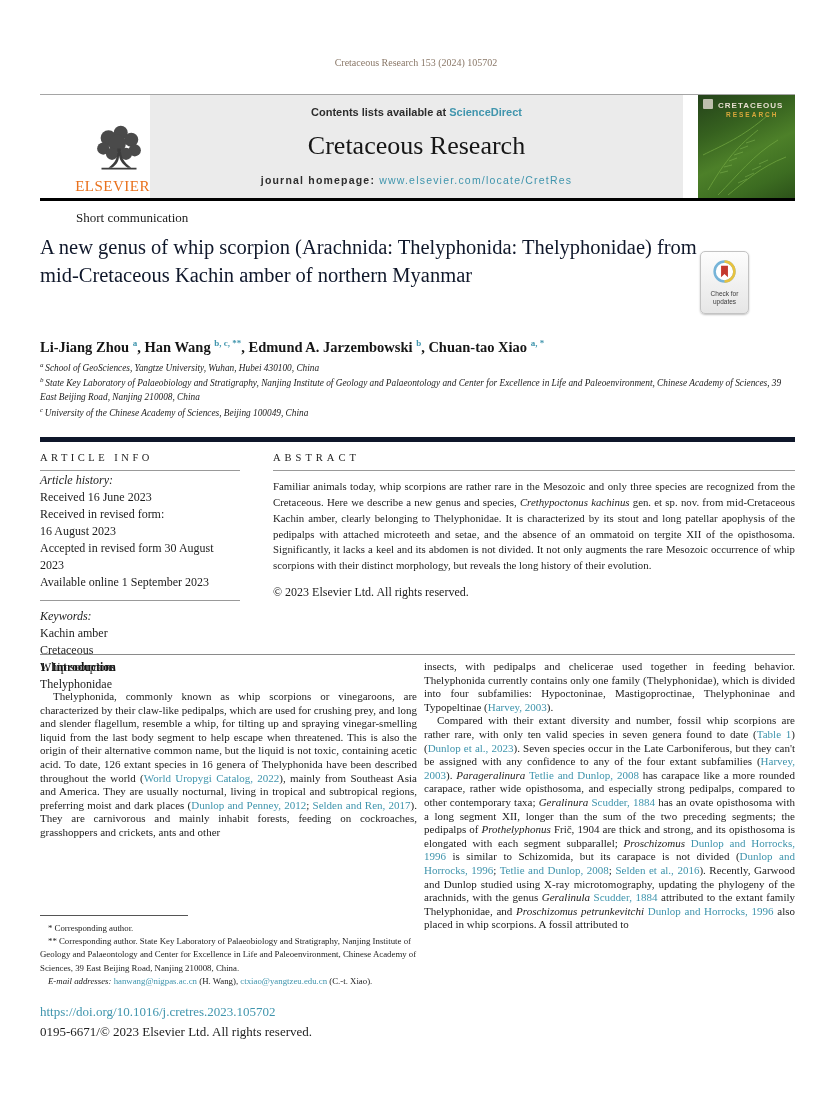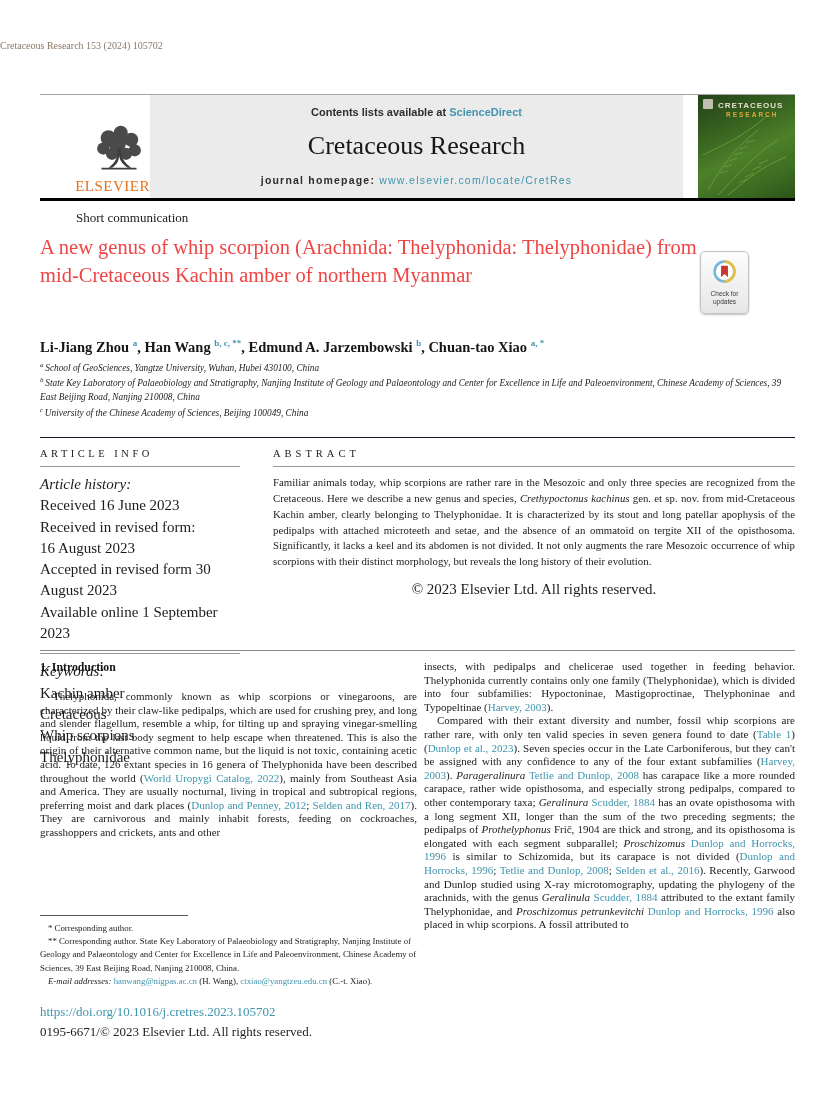--- a/index.html
+++ b/index.html
@@ -1,20 +1,20 @@
 <!DOCTYPE html>
 <html><head>
 <meta charset="utf-8">
 <style>
   html,body { margin:0; padding:0; background:#ffffff; }
   .page { position:relative; width:832px; height:1110px; margin:0 auto; background:#fff;
           font-family:"Liberation Serif", serif; color:#1c1c1c; overflow:hidden; }
 
   
-  .citation { position:absolute; top:40px; left:0; width:100%; text-align:left;
+  .citation { position:absolute; top:57px; left:0; width:100%; text-align:center;
               font-size:10px; color:#8a7868; }
 
   
   .header-band { position:absolute; top:94px; left:40px; width:755px; height:104px;
                  border-top:1px solid #a5a5a5; display:flex; }
   .logo-cell { width:110px; background:#fff; display:flex; flex-direction:column;
                align-items:flex-end; justify-content:flex-end; padding-bottom:4px; }
   .logo-cell svg { display:block; }
   .elsevier-word { font-size:15px; color:#e9711c; letter-spacing:0.5px; margin-top:-2px; }
   .band-center { flex:1; background:#ebebeb; display:flex; flex-direction:column;
@@ -33,45 +33,45 @@
                 background:#d8d4c8; opacity:0.85; border-radius:1px; }
   .cover-t1 { position:absolute; top:6px; left:20px; font-family:"Liberation Sans", sans-serif;
               font-size:8px; font-weight:700; letter-spacing:1px; color:#e6ddcf; }
   .cover-t2 { position:absolute; top:16px; left:28px; font-family:"Liberation Sans", sans-serif;
               font-size:6.5px; font-weight:700; letter-spacing:2px; color:#d9a83c; }
   .thick-rule { position:absolute; top:198px; left:40px; width:755px; height:3px; background:#000; }
 
   
   .kicker { position:absolute; top:210px; left:40px; font-size:13px; color:#1c1c1c;margin-left:36px; }
   .title  { position:absolute; top:233px; left:40px; width:658px; font-size:20.5px;
-            line-height:1.38; color:#ef4444; }
+            line-height:1.38; color:#0f172a; }
   .badge { position:absolute; top:251px; left:700px; width:47px; height:61px;
            background:linear-gradient(#fdfdfd,#e6e6e6); border:1px solid #c3c3c3; border-radius:5px;
            box-shadow:0 1px 2px rgba(0,0,0,0.25); display:flex; flex-direction:column;
            align-items:center; justify-content:center; }
   .badge-text { font-family:"Liberation Sans", sans-serif; font-size:6.5px; color:#3a3a3a;
                 text-align:center; line-height:1.25; margin-top:2px; }
   .authors { position:absolute; top:338px; left:40px; font-size:14.5px; color:#161616;font-weight:bold; }
   .sup { color:#4095ad; font-size:9px; vertical-align:super; }
   .affils { position:absolute; top:360px; left:40px; width:748px; font-style:italic;
             font-size:9.3px; line-height:1.52; color:#222; }
   .affsup { vertical-align:super; font-size:7px; }
 
   
   .hm { position:absolute; top:437px; left:40px; width:755px; height:212px;
-        border-top:1px solid #0f172a; border-bottom:1px solid #8a8a8a; }
+        border-top:5px solid #0f172a; border-bottom:1px solid #8a8a8a; }
   .info-col { position:absolute; top:0; left:0; width:200px; }
   .abs-col  { position:absolute; top:0; left:233px; width:522px; }
   .col-heading { font-size:10.5px; letter-spacing:3.5px; color:#222; padding-top:10px; }
   .heading-rule { border-bottom:1px solid #999; margin-top:7px; }
-  .info-body { font-size:15px; line-height:1.42; margin-top:7px; }
+  .info-body { font-size:12px; line-height:1.42; margin-top:1px; }
   .ilabel { font-style:italic; }
   .info-divider { border-bottom:1px solid #999; margin:9px 0 7px; }
   .abstract-text { font-size:10.8px; line-height:1.47; text-align:justify; margin-top:8px; }
-  .copyright { font-size:15px; text-align:center; margin-top:5px; }
+  .copyright { font-size:12px; text-align:left; margin-top:5px; }
 
   
   .col-left  { position:absolute; top:660px; left:40px;  width:377px; }
   .col-right { position:absolute; top:660px; left:424px; width:371px; }
   .sec-heading { font-weight:700; font-size:11.8px; margin:0 0 15px 0; color:#141414; }
   .bodyp { font-size:11px; line-height:13.6px; text-align:justify; margin:0; }
   .indent { text-indent:13px; }
   .lnk { color:#4095ad; }
   .it { font-style:italic; }
 

